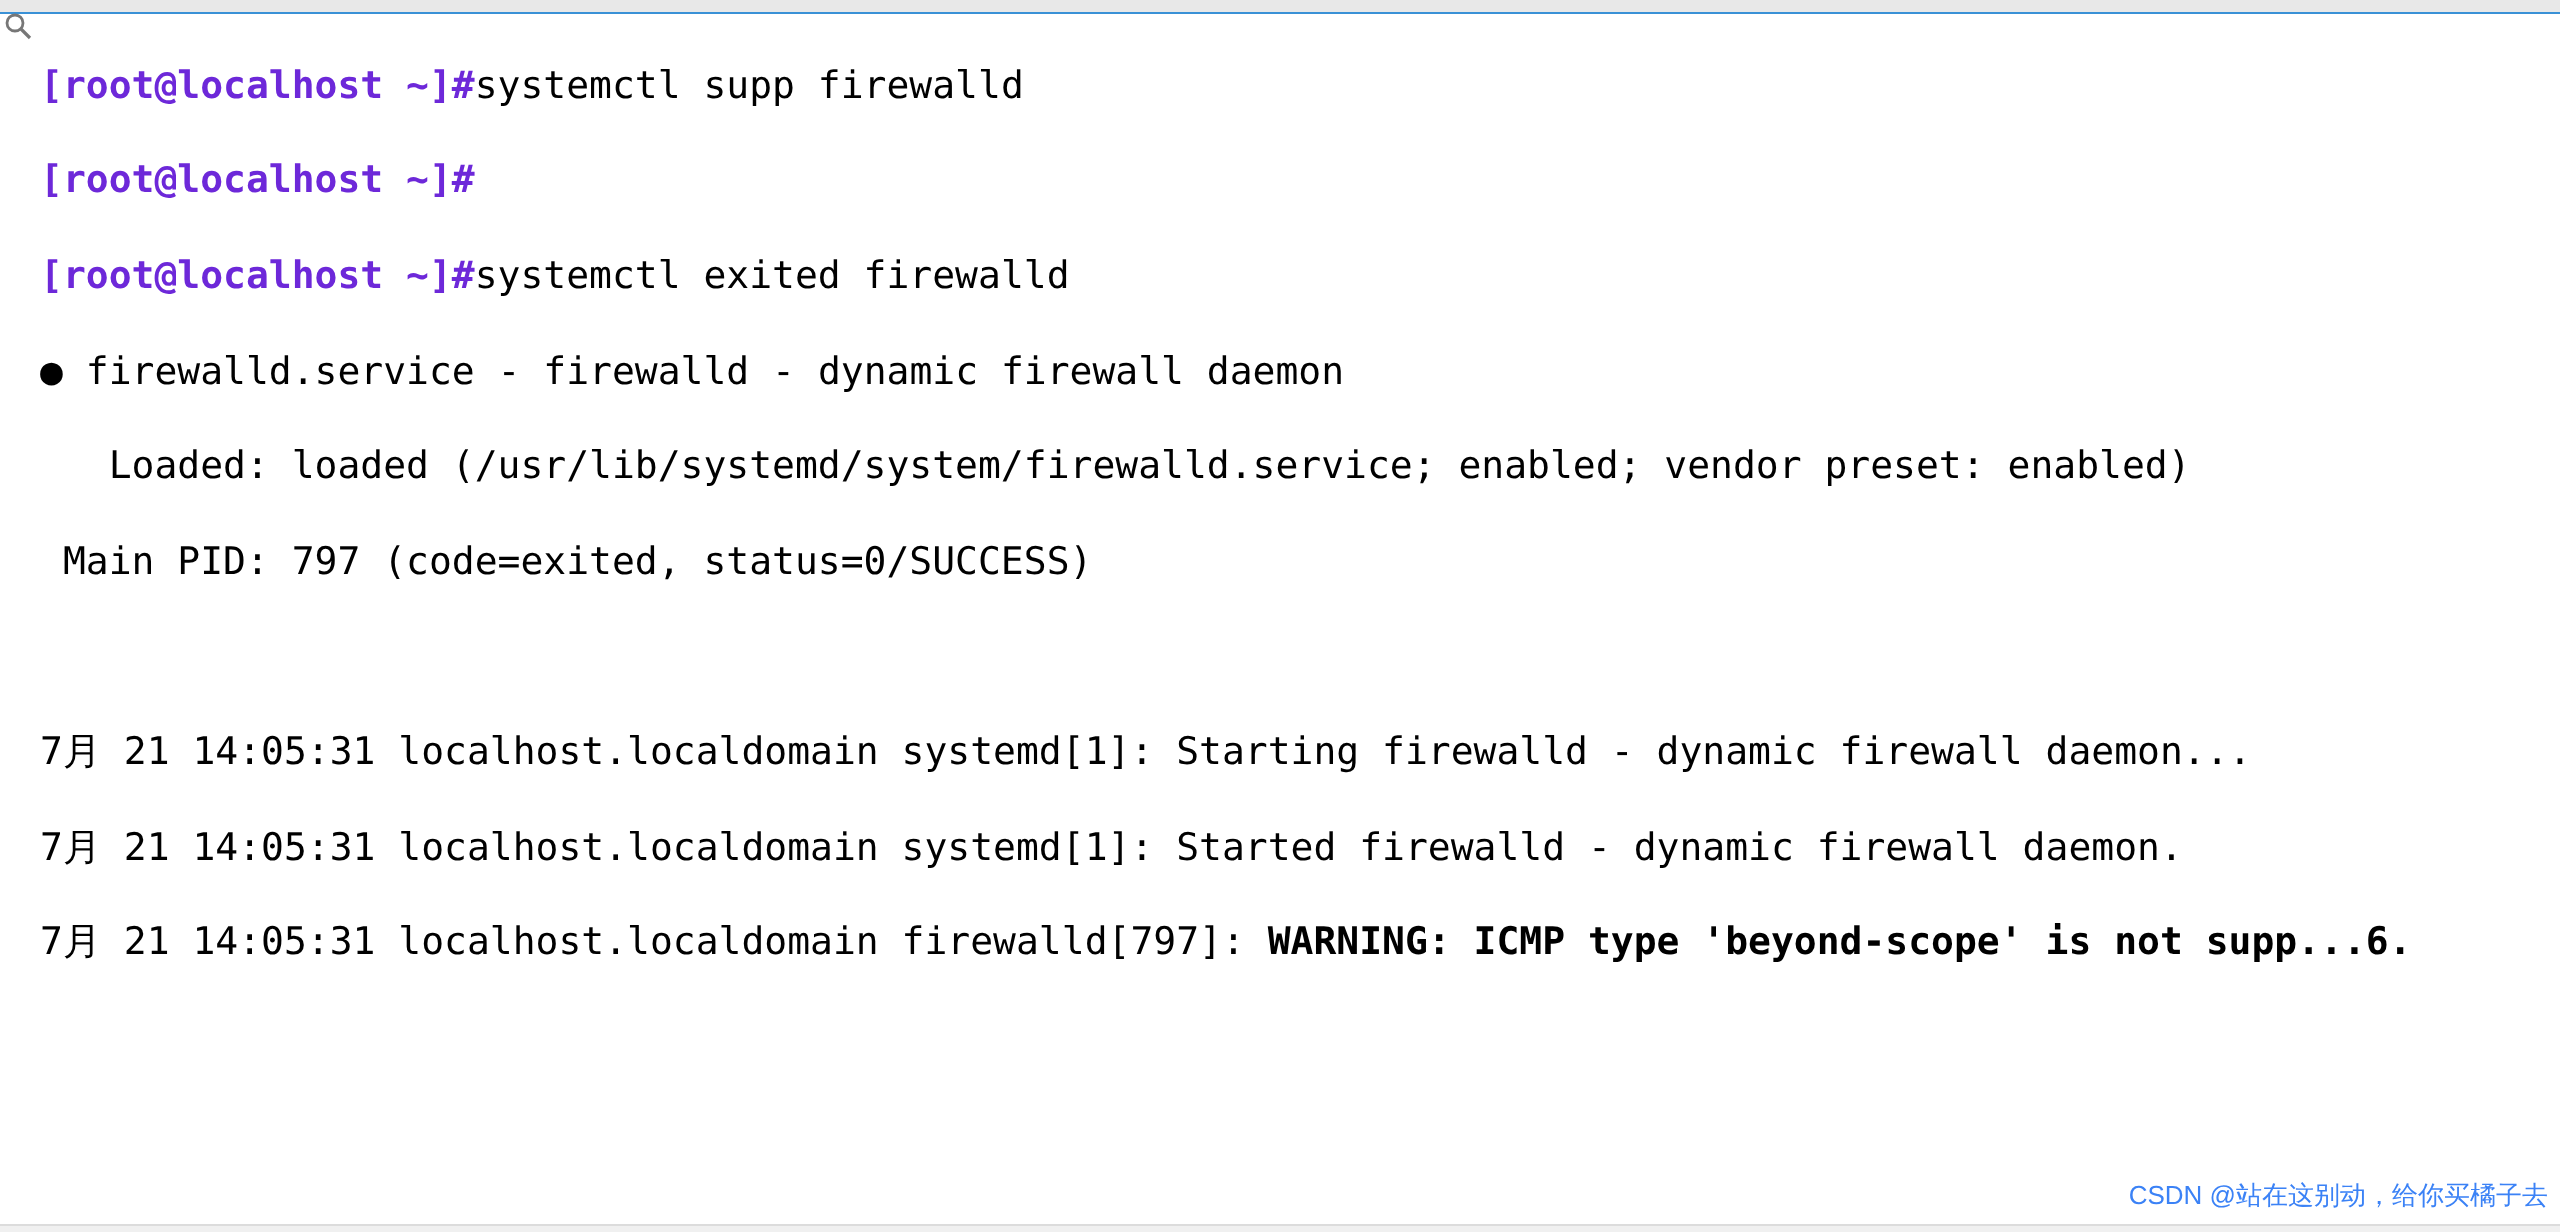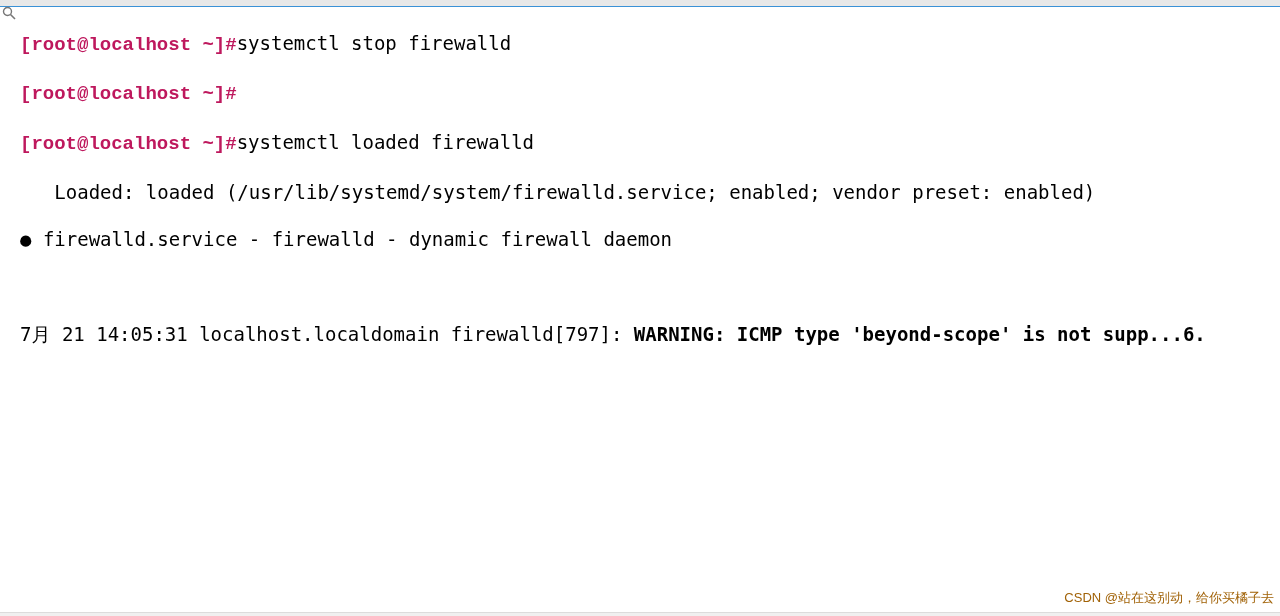--- a/index.html
+++ b/index.html
@@ -1,48 +1,51 @@
 <!DOCTYPE html>
 <html><head>
 <meta charset="utf-8">
 <style>
   html,body{margin:0;padding:0;width:1280px;height:616px;background:#ffffff;font-family:"DejaVu Sans Mono","Consolas",monospace;font-size:19px;line-height:23.8px;color:#000;overflow:hidden;}
   .screen{position:relative;width:1280px;height:616px;box-sizing:border-box;}
   .topbar{position:absolute;left:0;top:0;width:1280px;height:6px;background:#e8e8e8;border-bottom:1px solid #3a91d6;}
   .search-ico{position:absolute;left:2px;top:6px;width:14px;height:14px;}
   .search-ico svg{display:block;}
   .term{position:absolute;left:20px;top:8px;white-space:pre;font-family:"DejaVu Sans Mono","Consolas",monospace;}
-  .prompt{color:#be185d;font-weight:bold;font-family:Liberation Mono, monospace;}
+  .prompt{color:#6d28d9;font-weight:bold;}
   .cmd{color:#000;}
   .line{display:block;}
   .bullet{color:#000;}
   .svc{color:#000;}
   .bold{font-weight:bold;}
-  .watermark{position:absolute;right:6px;bottom:6px;font-family:"Microsoft YaHei","PingFang SC",sans-serif;font-size:13px;color:#a16207;letter-spacing:0px;}
+  .watermark{position:absolute;right:6px;bottom:6px;font-family:"Microsoft YaHei","PingFang SC",sans-serif;font-size:13px;color:#3b82f6;letter-spacing:0px;}
   .bottombar{position:absolute;left:0;bottom:0;width:1280px;height:3px;background:#f0f0f0;border-top:1px solid #dcdcdc;}
 </style>
 </head>
 <body>
 
 <div class="screen">
   <div class="topbar"></div>
   <div class="search-ico">
     <svg width="14" height="14" viewBox="0 0 14 14">
         <circle cx="5.5" cy="5.5" r="4" fill="none" stroke="#777" stroke-width="1.4"></circle>
         <line x1="8.5" y1="8.5" x2="13" y2="13" stroke="#777" stroke-width="1.6"></line>
       </svg>
   </div>
 
   <div class="term">
-<span class="line"><span class="prompt">[root@localhost ~]#</span><span class="cmd">systemctl stop firewalld</span></span>
+<span class="line"><span class="prompt">[root@localhost ~]#</span><span class="cmd">systemctl supp firewalld</span></span>
 <span class="line"><span class="prompt">[root@localhost ~]#</span><span class="cmd"></span></span>
-<span class="line"><span class="prompt">[root@localhost ~]#</span><span class="cmd">systemctl loaded firewalld</span></span>
+<span class="line"><span class="prompt">[root@localhost ~]#</span><span class="cmd">systemctl exited firewalld</span></span>
+<span class="line"><span class="bullet">● </span><span class="svc">firewalld.service - firewalld - dynamic firewall daemon</span></span>
 <span class="line">   Loaded: loaded (/usr/lib/systemd/system/firewalld.service; enabled; vendor preset: enabled)</span>
-<span class="line"><span class="bullet">● </span><span class="svc">firewalld.service - firewalld - dynamic firewall daemon</span></span>
+<span class="line"> Main PID: 797 (code=exited, status=0/SUCCESS)</span>
 <span class="line">&nbsp;</span>
+<span class="line"><span>7月 21 14:05:31 localhost.localdomain systemd[1]: Starting firewalld - dynamic firewall daemon...</span><span class="bold"></span></span>
+<span class="line"><span>7月 21 14:05:31 localhost.localdomain systemd[1]: Started firewalld - dynamic firewall daemon.</span><span class="bold"></span></span>
 <span class="line"><span>7月 21 14:05:31 localhost.localdomain firewalld[797]: </span><span class="bold">WARNING: ICMP type 'beyond-scope' is not supp...6.</span></span>
 
 
 
 
 
 
 
 
 

